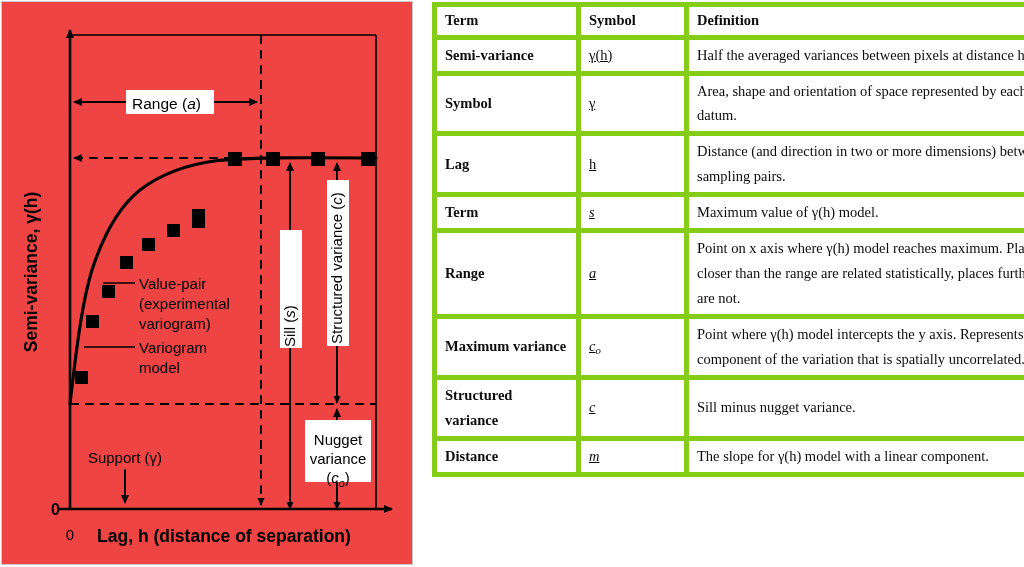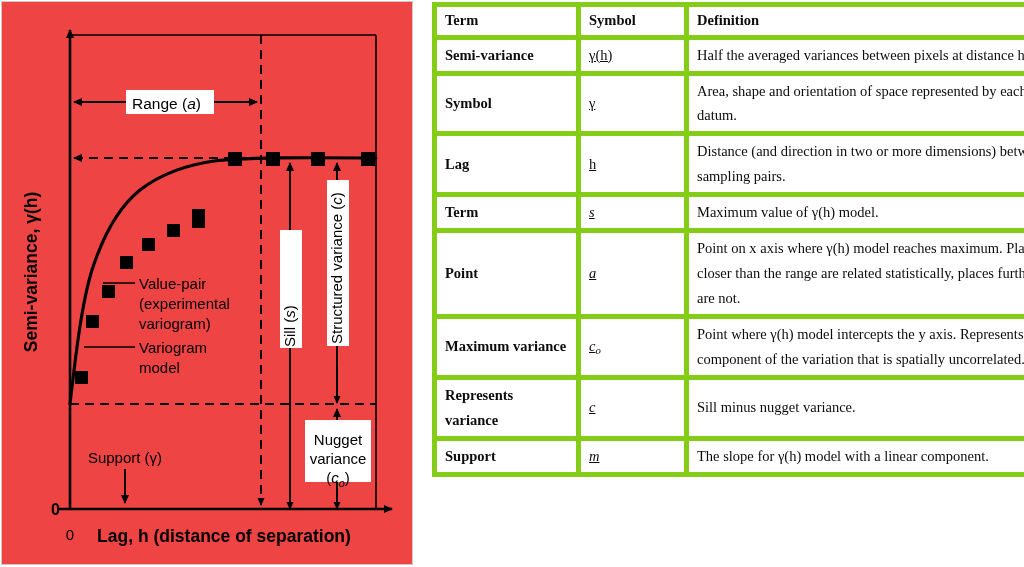--- a/index.html
+++ b/index.html
@@ -221,35 +221,35 @@
         <td class="col-term">Lag</td>
         <td class="col-symbol sym">h</td>
         <td class="col-def">Distance (and direction in two or more dimensions) between sampling pairs.</td>
       </tr>
       <tr>
         <td class="col-term">Term</td>
         <td class="col-symbol sym ital">s</td>
         <td class="col-def">Maximum value of γ(h) model.</td>
       </tr>
       <tr>
-        <td class="col-term">Point</td>
+        <td class="col-term">Range</td>
         <td class="col-symbol sym ital">a</td>
         <td class="col-def">Point on x axis where γ(h) model reaches maximum. Places closer than the range are related statistically, places further apart are not.</td>
       </tr>
       <tr>
         <td class="col-term">Maximum variance</td>
         <td class="col-symbol sym ital"><i>c</i><span class="sub">o</span></td>
         <td class="col-def">Point where γ(h) model intercepts the y axis. Represents a component of the variation that is spatially uncorrelated.</td>
       </tr>
       <tr>
-        <td class="col-term">Represents variance</td>
+        <td class="col-term">Structured variance</td>
         <td class="col-symbol sym ital">c</td>
         <td class="col-def">Sill minus nugget variance.</td>
       </tr>
       <tr>
-        <td class="col-term">Support</td>
+        <td class="col-term">Distance</td>
         <td class="col-symbol sym ital">m</td>
         <td class="col-def">The slope for γ(h) model with a linear component.</td>
       </tr>
     </tbody>
   </table>
 
 </div>
 
 </body></html>

